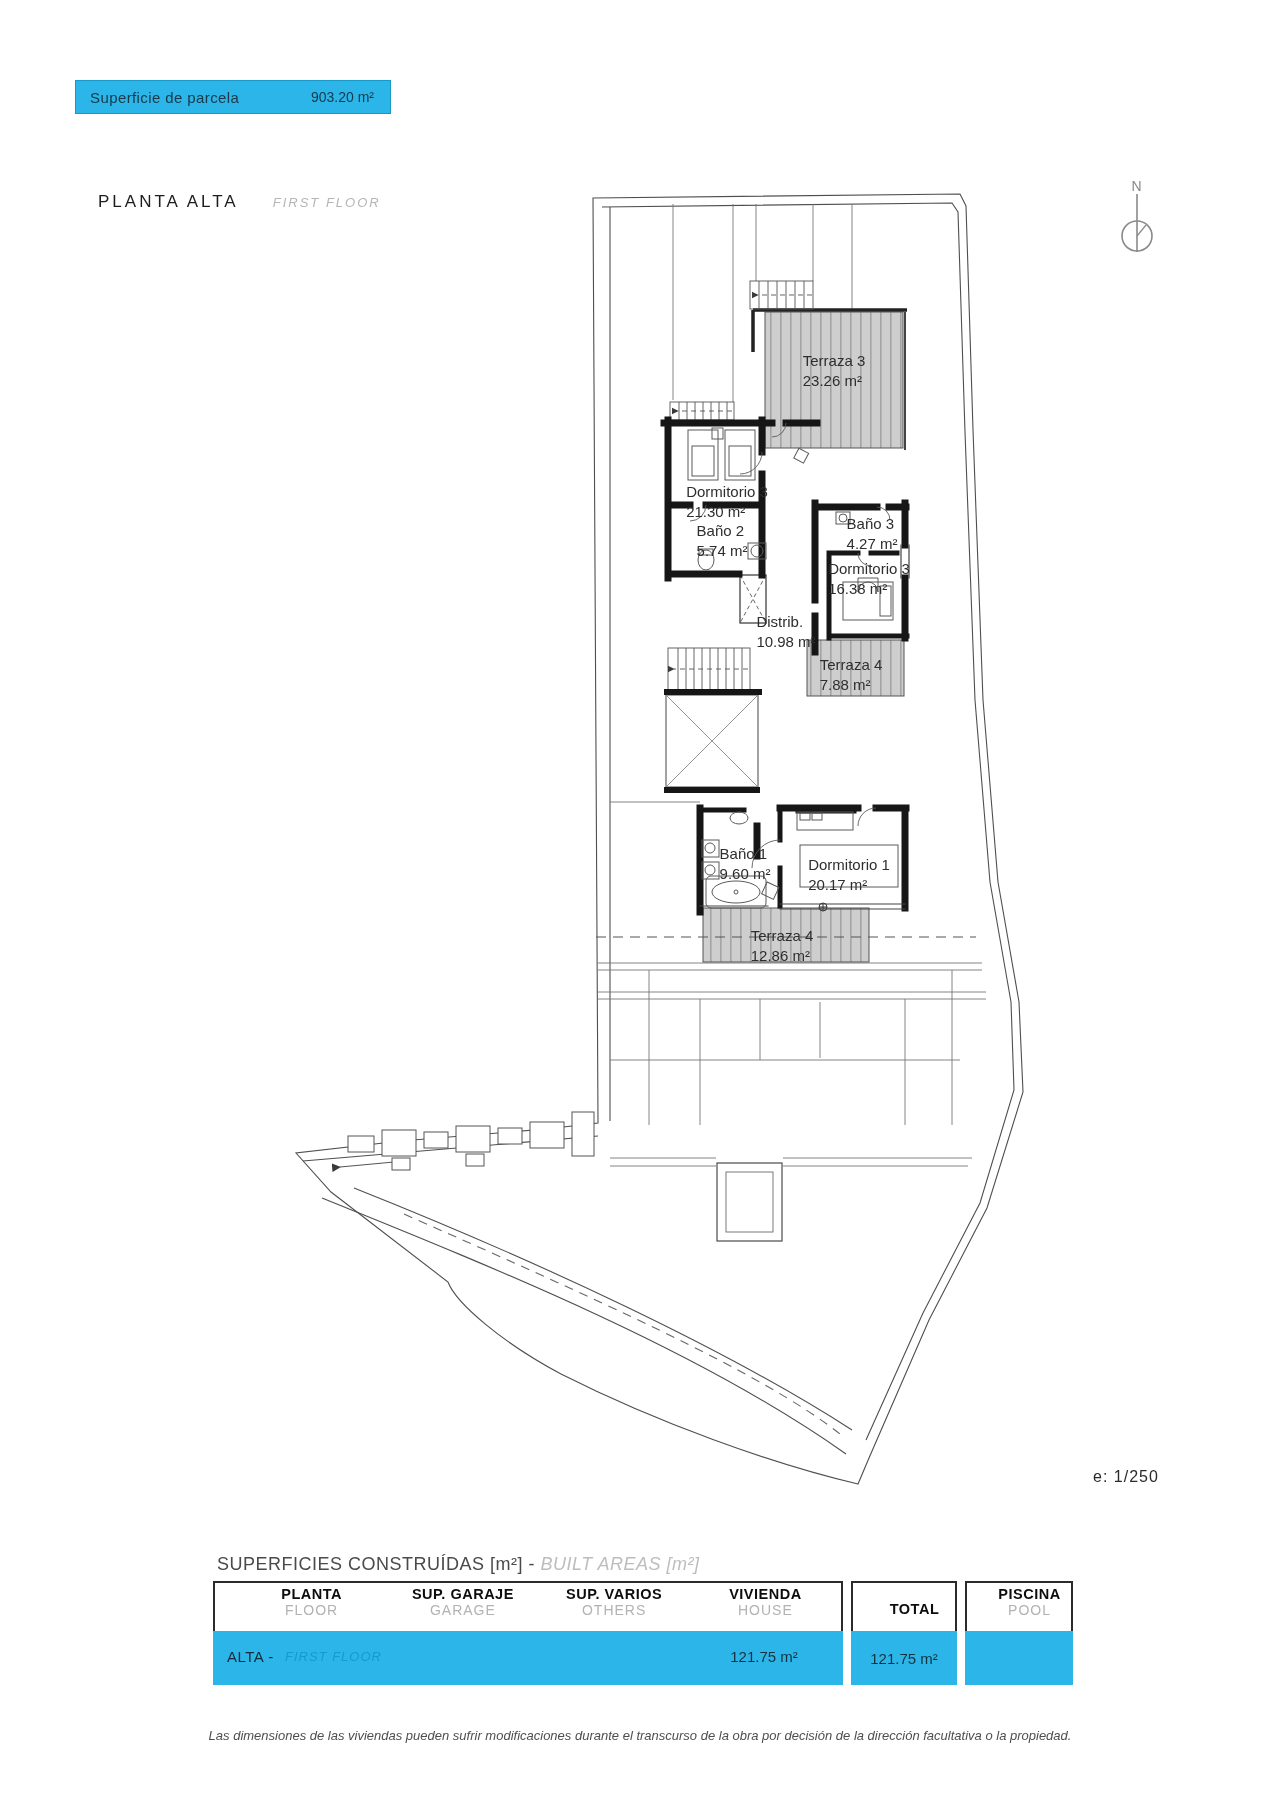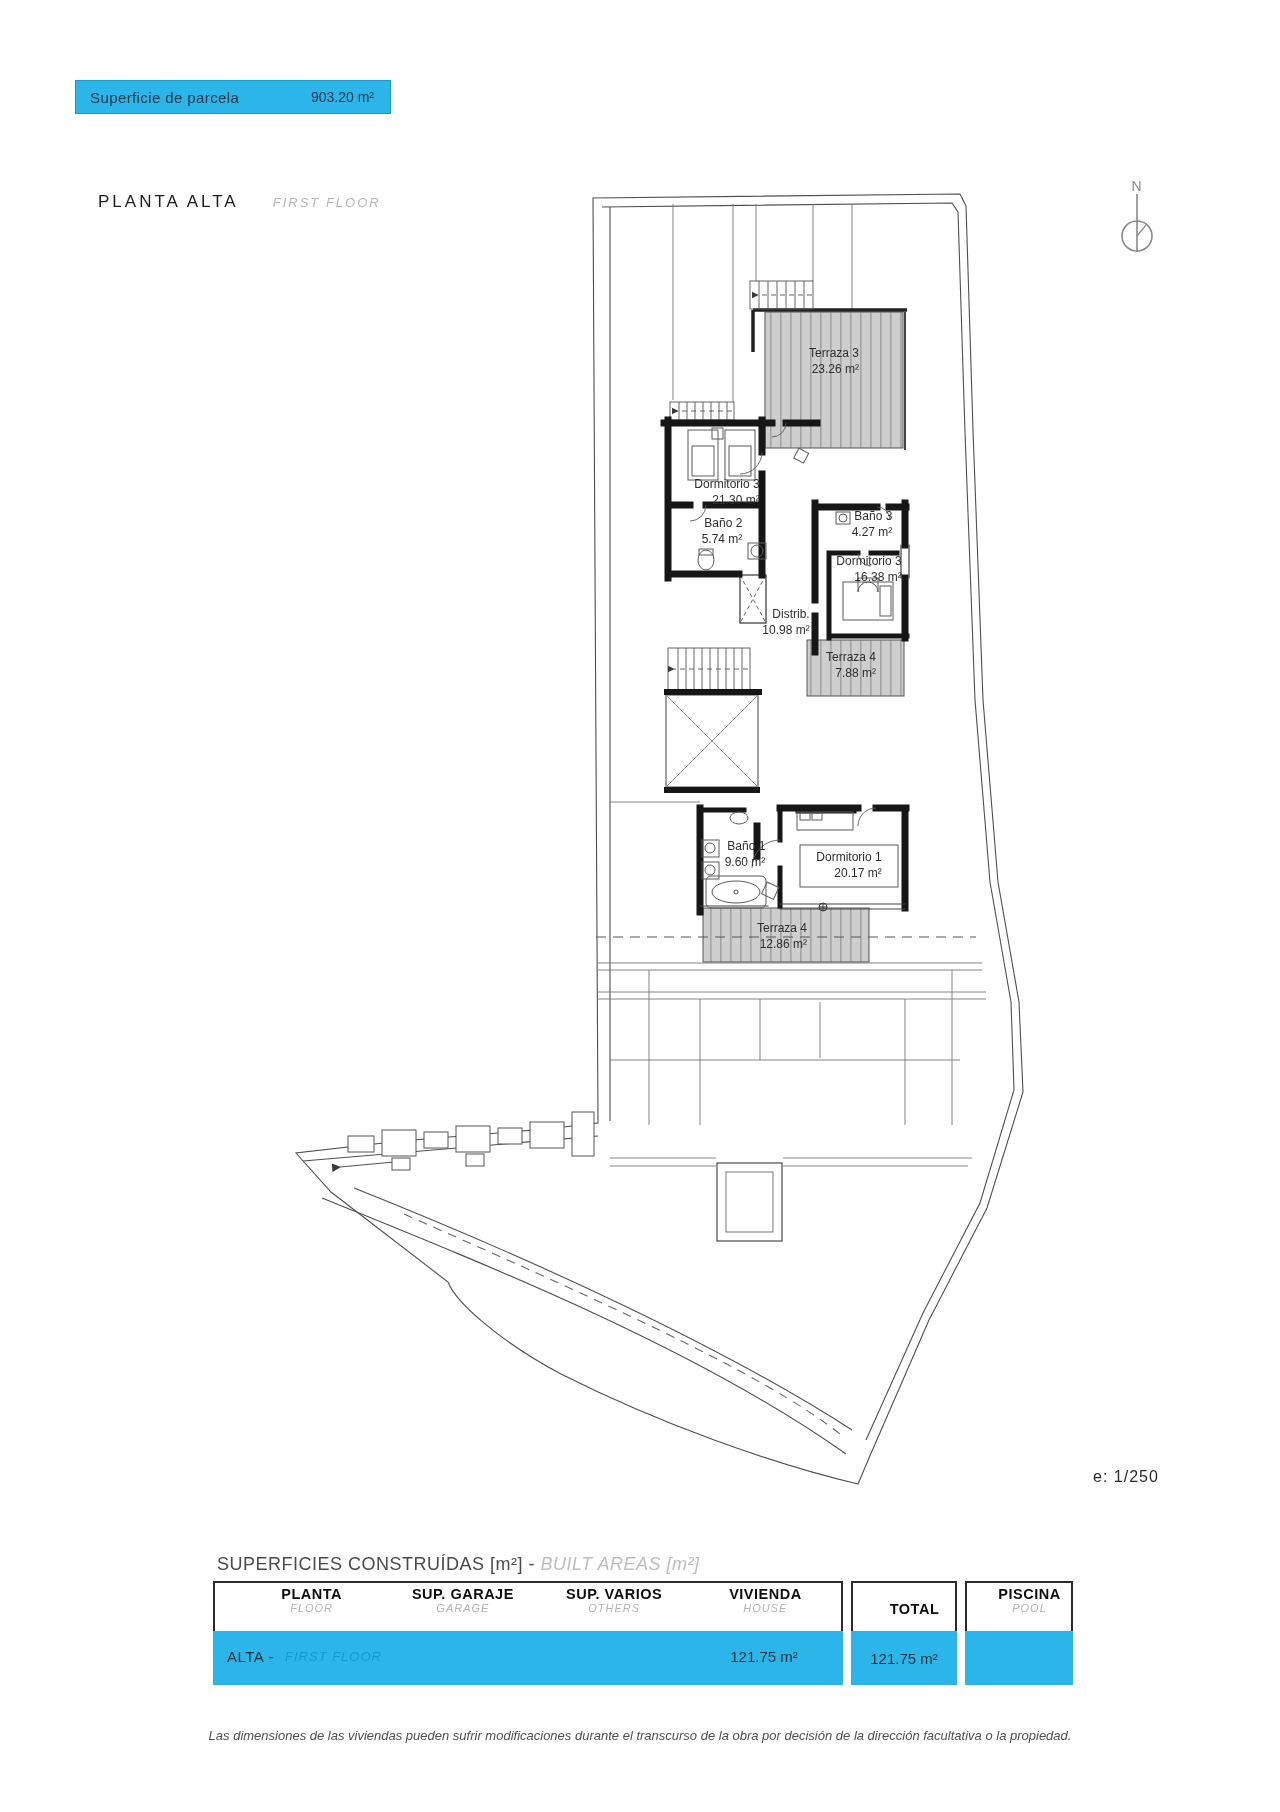--- a/index.html
+++ b/index.html
@@ -14,37 +14,37 @@
   
   .title-row{position:absolute;left:98px;top:192px;white-space:nowrap;}
   .title-es{font-size:17px;color:#1d1d1d;letter-spacing:3px;}
   .title-en{font-size:13px;color:#b5b5b5;font-style:italic;letter-spacing:2px;margin-left:34px;}
   
   .compass{position:absolute;left:1112px;top:178px;width:50px;height:92px;text-align:center;}
   .compass .n{display:block;font-size:14px;color:#8a8a8a;letter-spacing:1px;}
   
   .plan{position:absolute;left:0;top:0;}
   
-  .lbl{position:absolute;transform:translate(-50%,-50%);text-align:right;
-       font-size:12px;line-height:1.3;color:#2e2e2e;white-space:nowrap;}
+  .lbl{position:absolute;transform:translate(-50%,-50%);text-align:left;
+       font-size:15px;line-height:1.3;color:#2e2e2e;white-space:nowrap;margin-top:8px;}
   .lbl span{display:block;}
   
   .scale{position:absolute;left:1093px;top:1468px;font-size:16px;color:#2a2a2a;letter-spacing:1px;}
   
   .tbl-caption{position:absolute;left:217px;top:1554px;font-size:18px;letter-spacing:.5px;}
   .tbl-caption .c-es{color:#4a4a4a;}
   .tbl-caption .c-en{color:#bdbdbd;font-style:italic;}
   .hdr{position:absolute;top:1581px;height:56px;border:2px solid #2b2b2b;box-sizing:border-box;
        background:#fff;display:flex;padding-left:21px;}
   .hdr-main{left:213px;width:630px;}
   .hdr-total{left:851px;width:106px;align-items:center;justify-content:center;}
   .hdr-piscina{left:965px;width:108px;}
   .hdr-cell{flex:1;text-align:center;padding-top:3px;}
   .hdr-cell .h1{display:block;font-size:14.5px;font-weight:bold;color:#0d0d0d;letter-spacing:.5px;}
-  .hdr-cell .h2{display:block;font-size:11px;color:#b2b2b2;font-style:italic;letter-spacing:1px;}
+  .hdr-cell .h2{display:block;font-size:14px;color:#b2b2b2;letter-spacing:1px;}
   .hdr-total .h1{font-size:14.5px;font-weight:bold;color:#0d0d0d;letter-spacing:.5px;}
   .cy{position:absolute;top:1631px;height:54px;background:#2CB5E9;}
   .cy-main{left:213px;width:630px;}
   .cy-total{left:851px;width:106px;display:flex;align-items:center;justify-content:center;}
   .cy-piscina{left:965px;width:108px;}
   .cy-main .floor{position:absolute;left:14px;top:17px;font-size:15px;color:#142e3a;letter-spacing:.5px;}
   .cy-main .floor-en{position:absolute;left:72px;top:18px;font-size:13px;color:#129BCE;
                      font-style:italic;letter-spacing:1px;}
   .cy-main .house-val{position:absolute;left:472px;width:158px;top:17px;text-align:center;
                       font-size:15px;color:#15323f;}

